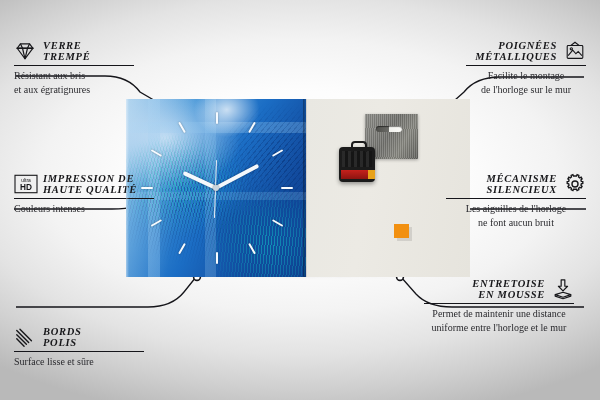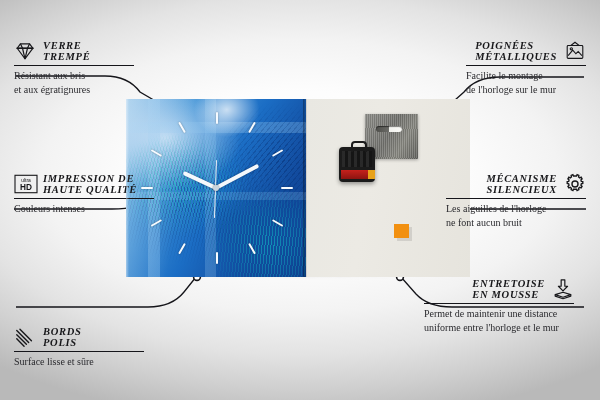--- a/index.html
+++ b/index.html
@@ -119,25 +119,25 @@
 
   
   .callout{position:absolute;width:200px;}
   .callout .head{display:flex;align-items:center;gap:7px;}
   .callout.right .head{flex-direction:row;justify-content:flex-end;}
   .titles{display:flex;flex-direction:column;line-height:1.05;font-style:italic;}
   .titles span{
     font-family:"Liberation Serif", serif;font-weight:bold;font-size:10.5px;
     letter-spacing:.7px;color:#17171a;white-space:nowrap;}
   .callout.left .titles{align-items:flex-start;}
-  .callout.right .titles{align-items:flex-start;}
+  .callout.right .titles{align-items:flex-end;}
   .rule{height:1px;background:#15151a;margin-top:3px;}
   .sub{margin-top:3px;font-family:"Liberation Serif", serif;font-size:10px;
     line-height:1.35;color:#2a2a2e;}
-  .callout.right .sub{text-align:left;}
+  .callout.right .sub{text-align:center;}
   .icon{width:18px;height:22px;flex:0 0 22px;display:block;}
 
   #lines{position:absolute;left:0;top:0;width:600px;height:400px;pointer-events:none;}
 </style>
 </head>
 <body>
 
 <div id="stage">
 
   <svg id="lines" viewBox="0 0 600 400">

